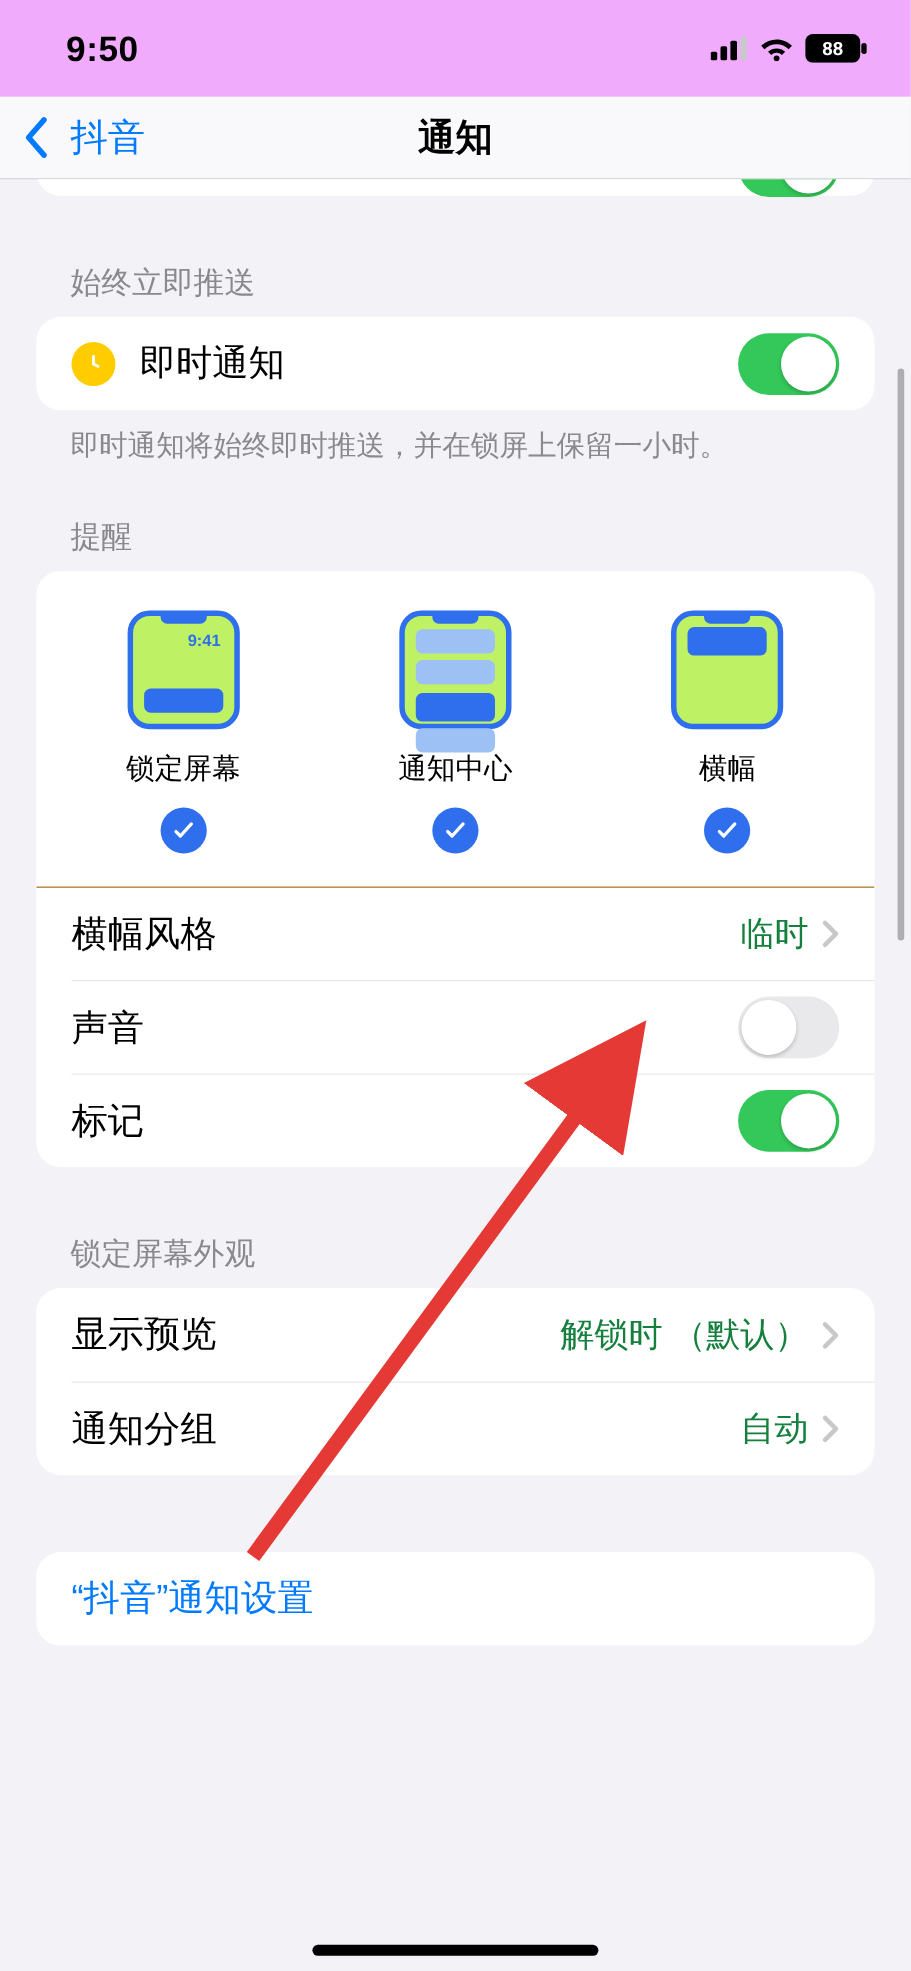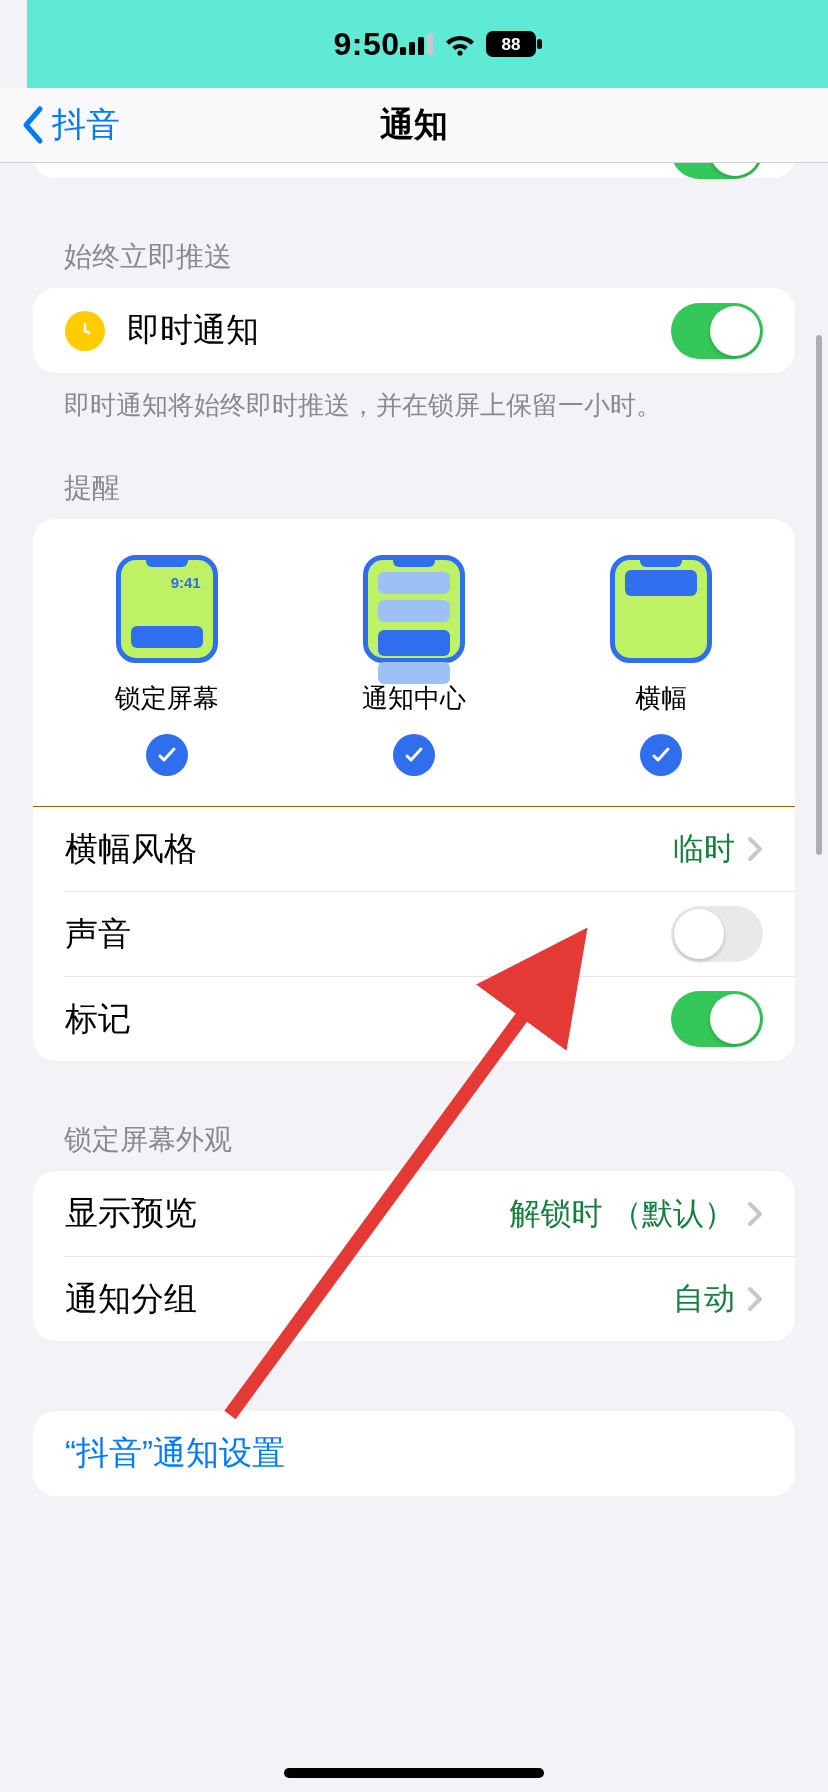--- a/index.html
+++ b/index.html
@@ -10,41 +10,40 @@
     color: #000;
     position: relative;
     overflow: hidden;
   }
 
   
   .status-bar {
     height: 88px;
     display: flex;
     align-items: center;
-    justify-content: center;
+    justify-content: space-between;
     padding: 0 40px 0 60px;
-    background: #5eead4;
-    margin-left: 27px;
+    background: #f0abfc;
   }
   .status-time { font-size: 32px; font-weight: 600; letter-spacing: 0.5px; }
   .status-right { display: flex; align-items: center; gap: 10px; }
   .status-right svg { display: block; }
 
   
   .nav-header {
     height: 75px;
     background: #f9f9fb;
     border-bottom: 1px solid #d1d1d6;
     display: flex;
     align-items: center;
     position: relative;
     padding: 0 20px;
   }
   .back-btn {
-    display: flex; align-items: center; gap: 8px;
+    display: flex; align-items: center; gap: 20px;
     color: #007aff; font-size: 34px;
   }
   .back-btn svg { flex: 0 0 auto; }
   .nav-title {
     position: absolute; left: 0; right: 0; text-align: center;
     font-size: 34px; font-weight: 600; pointer-events: none; font-family: Liberation Mono, monospace;
   }
 
   
   .content { height: calc(1792px - 88px - 75px); overflow: hidden; position: relative; }

